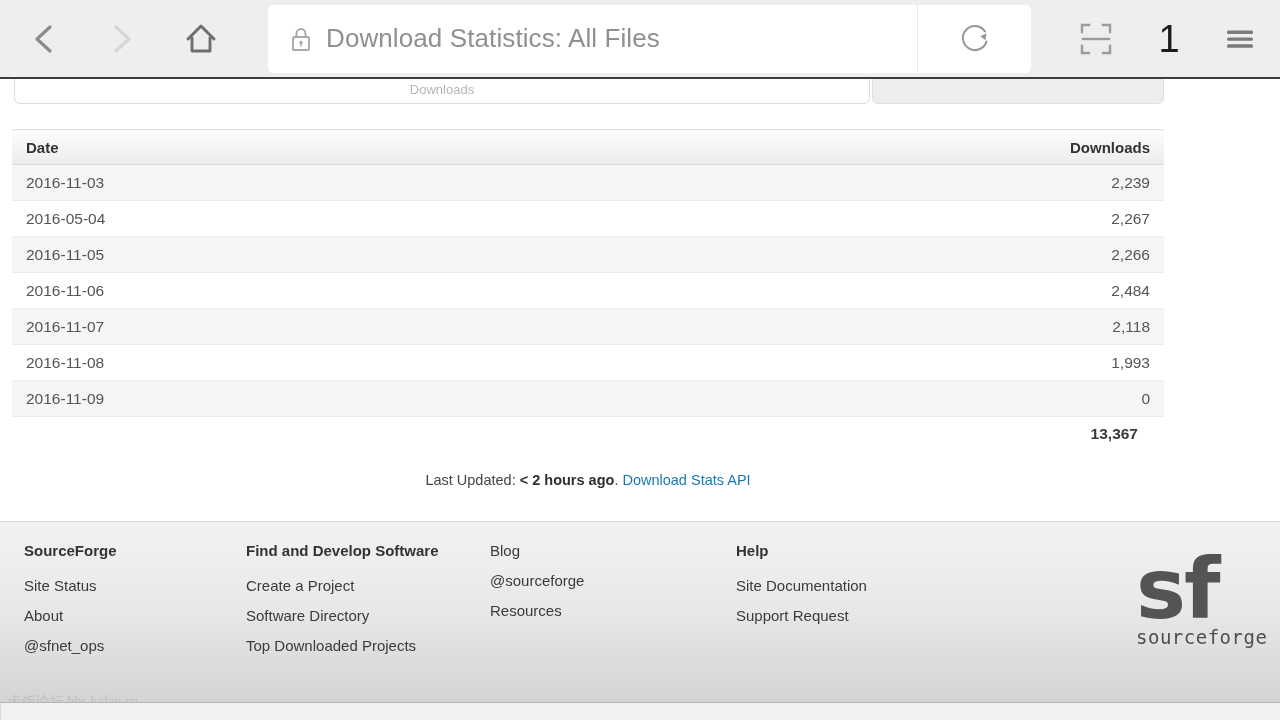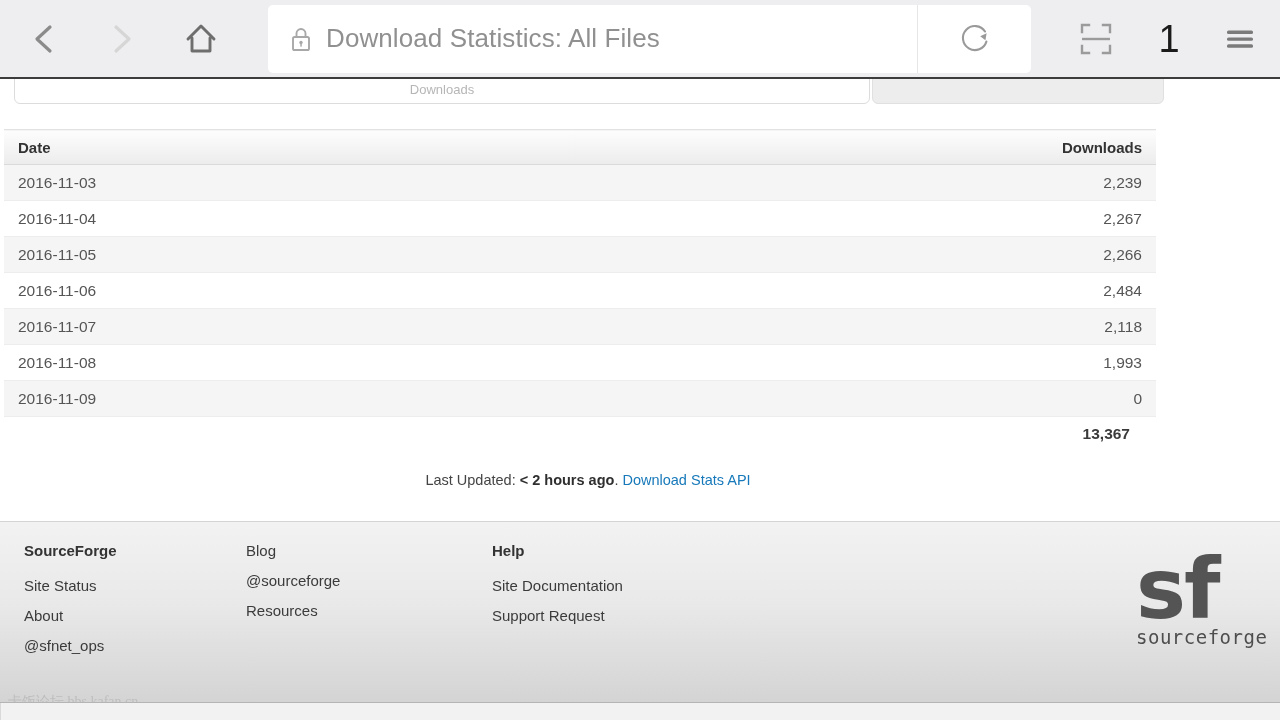--- a/index.html
+++ b/index.html
@@ -136,21 +136,21 @@
   .legend-label {
     font-size: 13px;
     color: #b6b6b6;
     padding-bottom: 6px;
     font-family: "Liberation Sans", sans-serif;
   }
 
   
   .stats-table {
     position: absolute;
-    left: 4px;
+    left: 12px;
     top: 50px;
     width: 1152px;
     border-collapse: collapse;
     font-family: "Liberation Sans", sans-serif;
   }
   .stats-table th {
     height: 35px;
     background: linear-gradient(to bottom, #fdfdfd 0%, #ececec 100%);
     border-top: 1px solid #e2e2e2;
     border-bottom: 1px solid #dadada;
@@ -369,21 +369,21 @@
         <th class="col-date">Date</th>
         <th class="col-dl">Downloads</th>
       </tr>
     </thead>
     <tbody>
       <tr>
         <td class="cell-date">2016-11-03</td>
         <td class="cell-dl">2,239</td>
       </tr>
       <tr>
-        <td class="cell-date">2016-11-04</td>
+        <td class="cell-date">2016-05-04</td>
         <td class="cell-dl">2,267</td>
       </tr>
       <tr>
         <td class="cell-date">2016-11-05</td>
         <td class="cell-dl">2,266</td>
       </tr>
       <tr>
         <td class="cell-date">2016-11-06</td>
         <td class="cell-dl">2,484</td>
       </tr>
@@ -417,20 +417,26 @@
   <div class="site-footer">
     <div class="footer-cols">
 
       <div class="footer-col c0">
         <div class="footer-head">SourceForge</div>
         <a class="footer-link" href="#">Site Status</a>
         <a class="footer-link" href="#">About</a>
         <a class="footer-link" href="#">@sfnet_ops</a>
       </div>
 
+      <div class="footer-col c1">
+        <div class="footer-head">Find and Develop Software</div>
+        <a class="footer-link" href="#">Create a Project</a>
+        <a class="footer-link" href="#">Software Directory</a>
+        <a class="footer-link" href="#">Top Downloaded Projects</a>
+      </div>
 
       <div class="footer-col c2">
         <a class="footer-link" href="#">Blog</a>
         <a class="footer-link" href="#">@sourceforge</a>
         <a class="footer-link" href="#">Resources</a>
       </div>
 
       <div class="footer-col c3">
         <div class="footer-head">Help</div>
         <a class="footer-link" href="#">Site Documentation</a>

